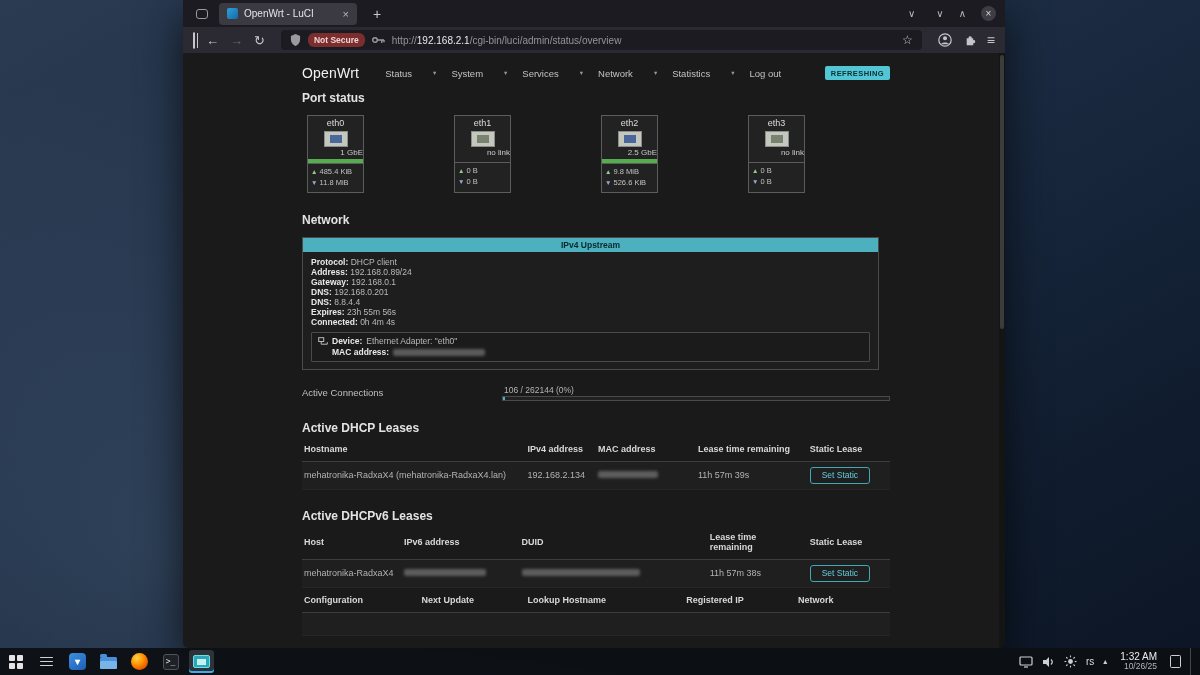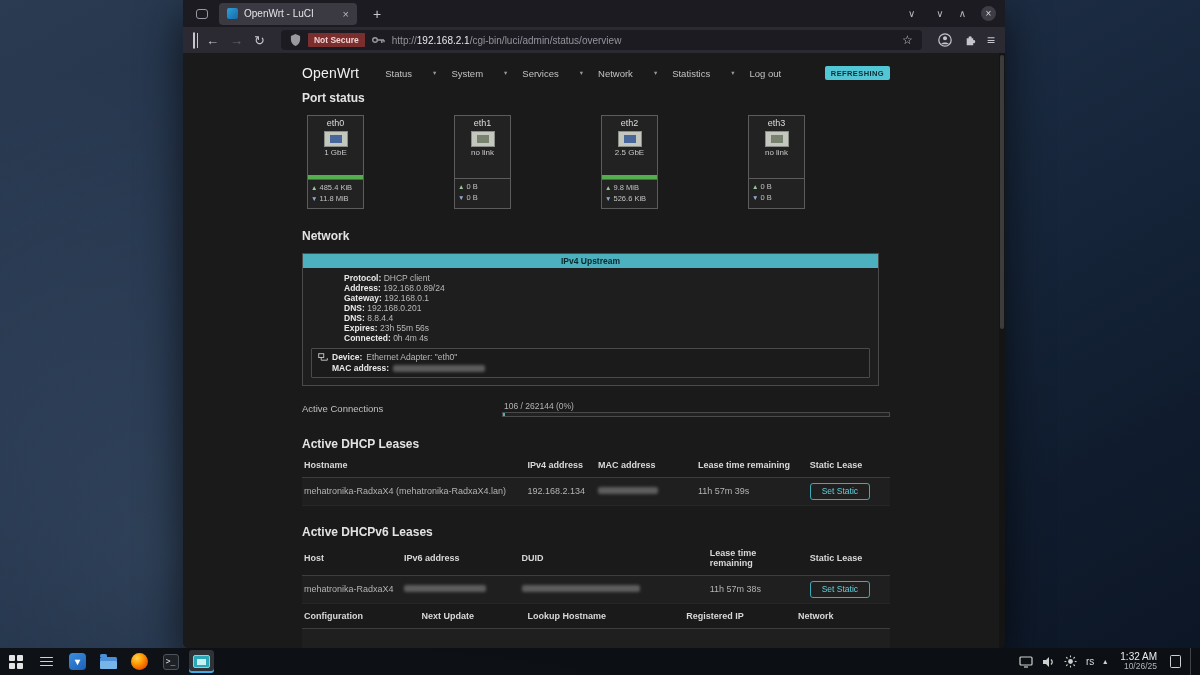--- a/index.html
+++ b/index.html
@@ -31,21 +31,21 @@
     display:flex; align-items:center; justify-content:center; font-size:10px; }
 
   .toolbar { height:26px; background:#2b2a33; display:flex; align-items:center; padding:0 10px; gap:11px; }
   .tb-icon { color:#c6c5cd; font-size:13px; line-height:1; }
   .tb-icon.disabled { color:#66656f; }
   .sidebar-glyph { width:13px; height:11px; border:1.3px solid #c6c5cd; border-radius:2px; position:relative; }
   .sidebar-glyph::before { content:""; position:absolute; left:3px; top:0; bottom:0; width:1.3px; background:#c6c5cd; }
   .urlbar { flex:1; height:20px; background:#1c1b22; border-radius:4px; display:flex; align-items:center;
     padding:0 9px; gap:7px; margin:0 5px; }
   .badge-notsecure { background:#7a2e2e; color:#f3d3d3; font-size:8.5px; font-weight:bold;
-    padding:2px 6px; border-radius:1px; white-space:nowrap; }
+    padding:2px 6px; border-radius:6px; white-space:nowrap; }
   .url { font-size:10px; color:#94939d; white-space:nowrap; overflow:hidden; flex:1; }
   .url .host { color:#e9e8ee;margin-top:47px; }
   .star { font-size:12px; color:#c6c5cd; }
   .menu-glyph { font-size:14px; color:#c6c5cd; }
 
   .page { height:595px; background:#1a1a1a; position:relative; overflow:hidden; }
   .scroll-track { position:absolute; right:0; top:0; width:6px; height:100%; background:#141414; }
   .scroll-thumb { position:absolute; right:1px; top:2px; width:4px; height:46%; background:#3c3c3c; border-radius:2px; }
 
   
@@ -63,33 +63,33 @@
   .h-tbl1 { margin-top:20px; margin-bottom:2px; }
   .h-tbl2 { margin-top:19px; margin-bottom:2px; }
   .h-tbl3 { margin-top:17px; margin-bottom:2px; }
 
   .ports { display:grid; grid-template-columns:repeat(4,1fr); }
   .port-card { width:57px; border:1px solid #5c5c5c; background:#222; margin-left:5px; }
   .port-name { text-align:center; font-size:9px; color:#ddd; padding:2px 0 1px; }
   .port-img { width:24px; height:16px; margin:2px auto 1px; background:#c3c7be; border:1px solid #8a8e88; position:relative; }
   .port-img::after { content:""; position:absolute; left:5px; top:3px; width:12px; height:8px; background:#78826f; }
   .port-img.up::after { background:#49679b; }
-  .port-speed { text-align:center; font-size:8px; color:#c9c9c9; padding-bottom:18px; }
+  .port-speed { text-align:right; font-size:8px; color:#c9c9c9; padding-bottom:2px; }
   .link-bar { height:4px; background:#54ae4e; }
   .link-bar.down { height:3px; background:transparent; }
   .port-stats { border-top:1px solid #5c5c5c; padding:2px 3px 3px; font-size:7.5px; line-height:1.5; color:#c2c2c2; white-space:nowrap; }
   .arr { font-size:6.5px; }
   .arr.tx { color:#96c796; }
   .arr.rx { color:#92aace; }
 
   .upstream { width:577px; border:1px solid #4a4a4a; }
   .up-head { background:#4cb0be; color:#08282c; font-size:8.5px; font-weight:bold; text-align:center; padding:2px 0; }
   .up-body { padding:5px 8px 7px; background:#1e1e1e; }
   .up-field { font-size:8.5px; line-height:10px; color:#b9b9b9; }
-  .up-field b { color:#e8e8e8;margin-left:33px; }
+  .up-field b { color:#e8e8e8; }
   .up-field b::after, .dev-line b::after { content:":"; }
   .dev-box { border:1px solid #4a4a4a; margin-top:5px; padding:3px 6px; background:#1b1b1b; border-radius:1px; }
   .dev-line { font-size:8.5px; line-height:11px; color:#b9b9b9; display:flex; align-items:center; gap:4px; }
   .dev-line b { color:#e8e8e8; }
   .redact { display:inline-block; height:7px; border-radius:2px; background:#909090; opacity:.55; filter:blur(1.5px); }
 
   .conn-row { display:flex; margin-top:15px; align-items:flex-start; }
   .conn-label { width:200px; font-size:9.5px; color:#c0c0c0; padding-top:2px; }
   .conn-right { flex:1; }
   .conn-value { font-size:8.5px; color:#b5b5b5; margin-bottom:1px; padding-left:2px; }

